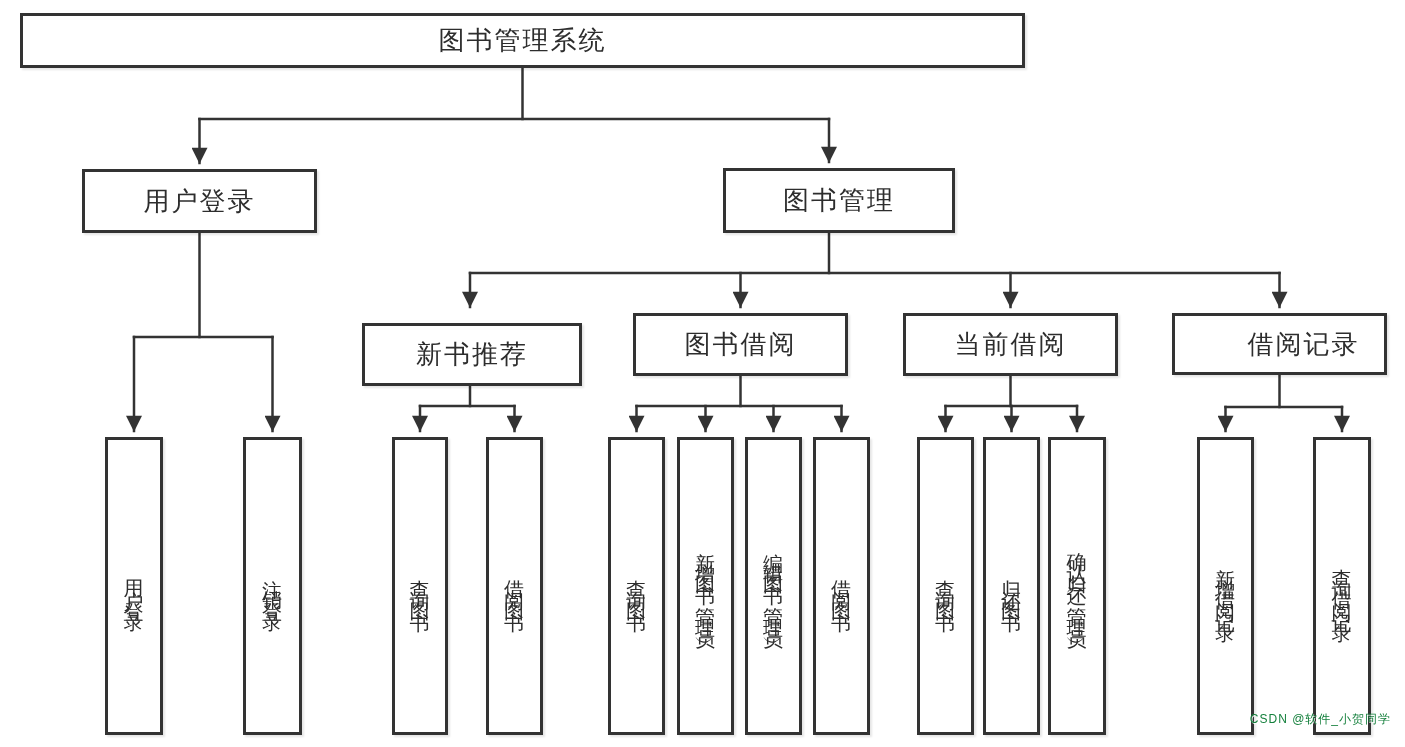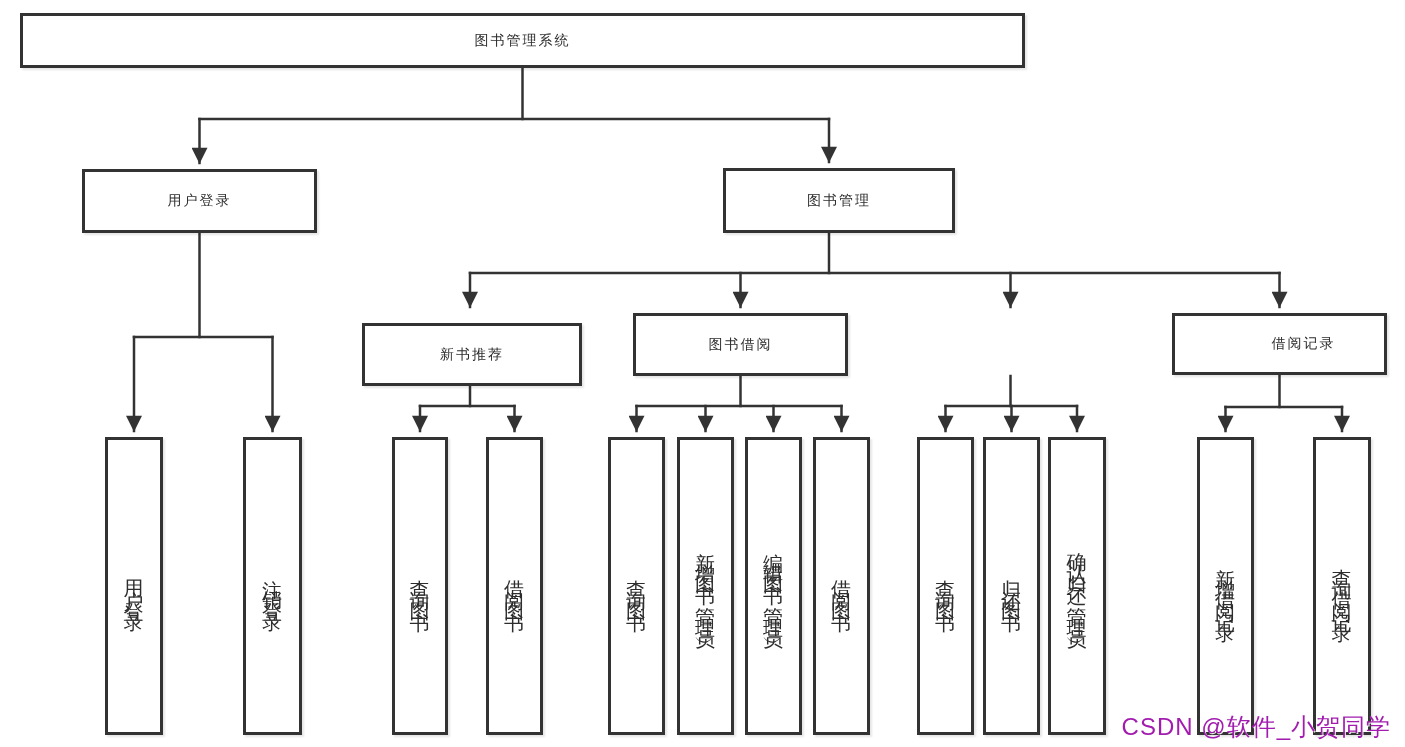--- a/index.html
+++ b/index.html
@@ -22,37 +22,37 @@
     box-sizing: border-box;
     border: 3px solid #333333;
     background: #ffffff;
     display: flex;
     align-items: center;
     justify-content: center;
     color: #2d2d2d;
     box-shadow: 2px 2px 2px rgba(0,0,0,0.10);
     z-index: 2;
   }
-  .hbox { font-size: 14px; letter-spacing: 2px; white-space: nowrap; text-align: right; }
+  .hbox { font-size: 26px; letter-spacing: 2px; white-space: nowrap; text-align: right; }
   .vbox { top: 437px; height: 298px; }
   .vtext {
     writing-mode: vertical-rl;
     text-orientation: mixed;
     font-size: 20px;
     letter-spacing: 11px;
     line-height: 1;
     color: #2d2d2d;
   }
   .watermark {
     position: absolute;
     right: 14px;
     top: 711px;
-    font-size: 24px;
+    font-size: 12px;
     letter-spacing: 1px;
-    color: #a21caf;
+    color: #15803d;
     text-shadow: 1px 1px 0 rgba(255,255,255,0.9);
     z-index: 3;
     white-space: nowrap;
   }
 </style>
 </head>
 <body>
 
 <div id="canvas">
 
@@ -116,20 +116,23 @@
   <div class="box hbox" style="left:723px; top:168px; width:232px; height:65px;">
     <span>图书管理</span>
   </div>
 
   <div class="box hbox" style="left:362px; top:323px; width:220px; height:63px;">
     <span>新书推荐</span>
   </div>
   <div class="box hbox" style="left:633px; top:313px; width:215px; height:63px;">
     <span>图书借阅</span>
   </div>
+  <div class="box hbox" style="left:903px; top:313px; width:215px; height:63px;">
+    <span>当前借阅</span>
+  </div>
   <div class="box hbox" style="left:1172px; top:313px; width:215px; height:62px;padding-left:48px;">
     <span>借阅记录</span>
   </div>
 
   <div class="box vbox" style="left:105px; width:58px;">
     <span class="vtext">用户登录</span>
   </div>
   <div class="box vbox" style="left:243px; width:59px;">
     <span class="vtext">注销登录</span>
   </div>

